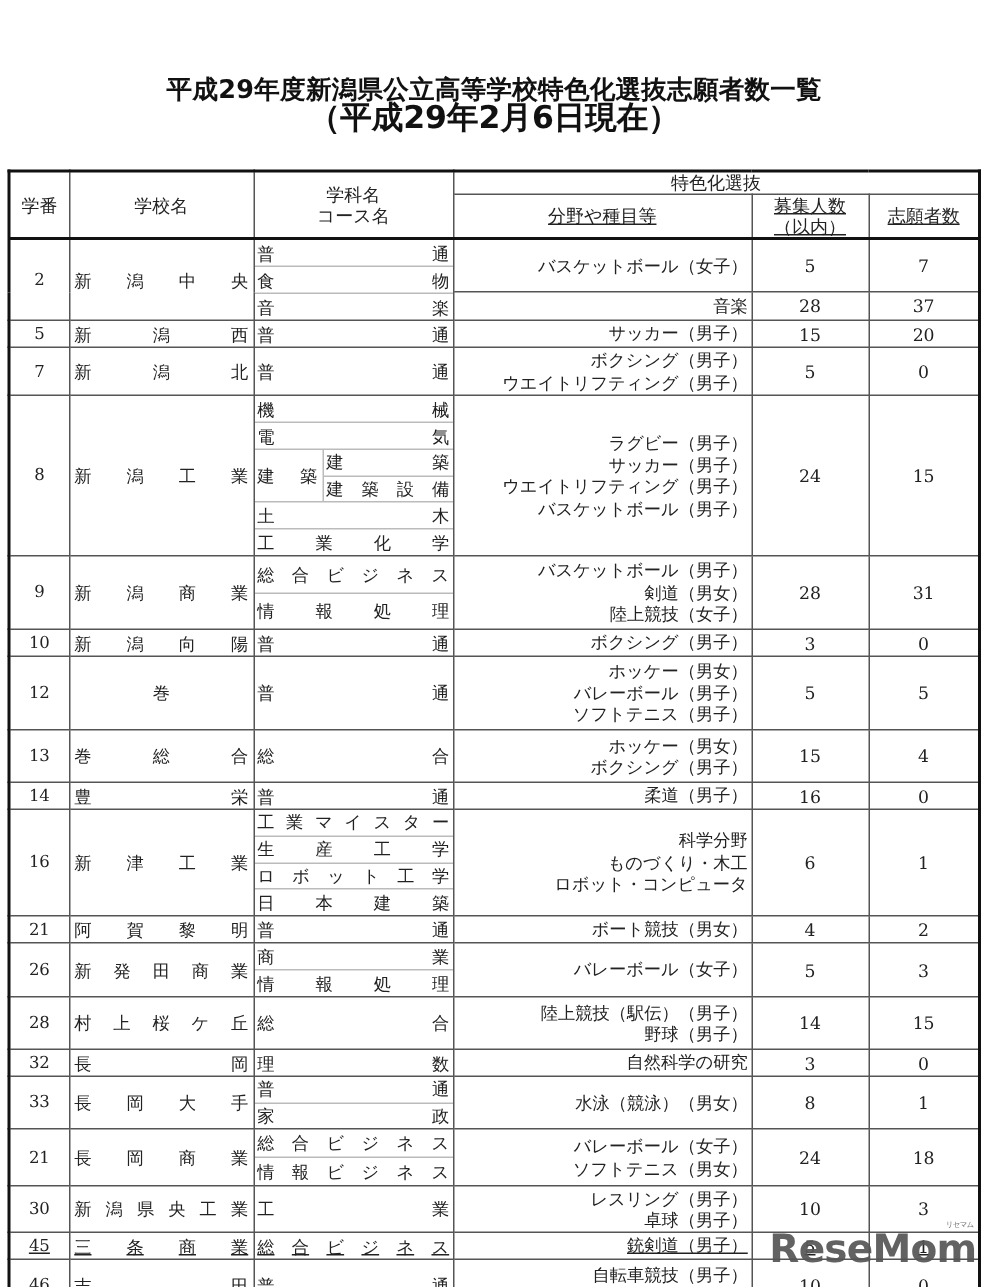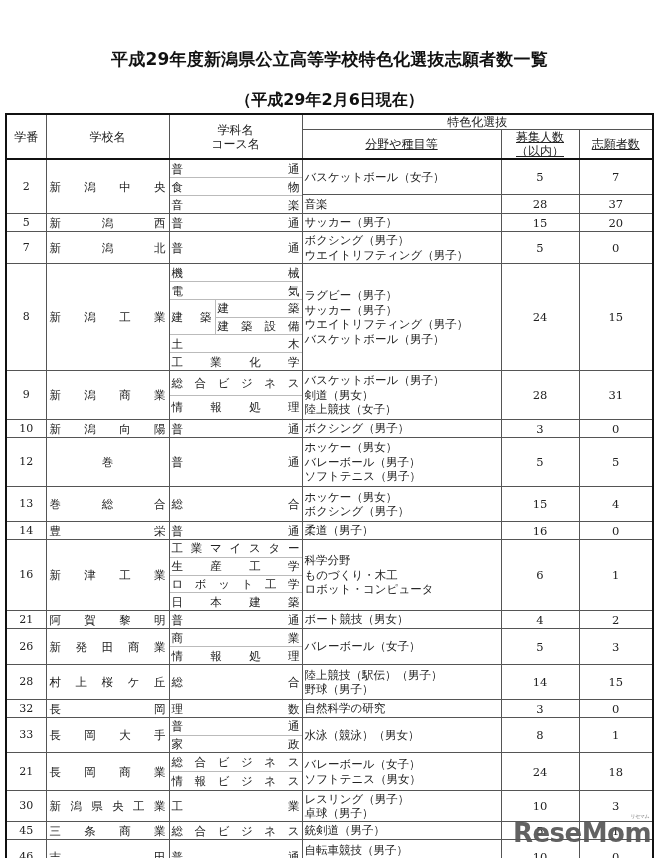--- a/index.html
+++ b/index.html
@@ -1,36 +1,36 @@
 <!DOCTYPE html>
 <html><head>
 <meta charset="utf-8">
 <style>
   html, body { margin:0; padding:0; background:#ffffff; }
   body { width:659px; height:858px; overflow:hidden; position:relative;
          font-family: "DejaVu Serif", "Liberation Serif", serif; color:#222; }
   .title { position:absolute; left:0; width:659px; text-align:center;
            font-family: "DejaVu Sans", "Liberation Sans", sans-serif; font-weight:bold; color:#111; }
   .t1 { top:48px; font-size:17px; letter-spacing:0.2px; }
-  .t2 { top:90px; font-size:16px; }
+  .t2 { top:64px; font-size:21px; }
   table { position:absolute; left:5px; top:113px; border-collapse:collapse;
           border:2.5px solid #111; table-layout:fixed; }
   td, th { border:1px solid #555; padding:0; font-size:11.5px; line-height:14px; vertical-align:middle; }
   th { font-family: "DejaVu Sans", "Liberation Sans", sans-serif; font-weight:normal; font-size:12px; color:#222; }
   thead tr:last-child th { border-bottom:2.5px solid #111;text-decoration:underline; }
   .num { text-align:center; font-size:11.5px; }
   .no  { text-align:center; font-size:11px; }
   .school { padding:0 3px; }
   .school .sp { display:flex; justify-content:space-between; }
   .school .center { text-align:center; }
   .course-cell { padding:0; }
   .clist { display:flex; flex-direction:column; height:100%; }
   .crow { display:flex; justify-content:space-between; padding:0 2px; border-top:1px solid #bbb; flex:1; align-items:center; }
   .crow:first-child { border-top:none; }
-  .field { padding:0 2px; text-align:left; white-space:nowrap; font-size:11.5px; }
+  .field { padding:0 2px; text-align:right; white-space:nowrap; font-size:11.5px; }
   .field div { line-height:14.5px; }
   .wm { position:absolute; right:8px; bottom:10px; font-family:"DejaVu Sans","Liberation Sans",sans-serif;
         font-weight:bold; font-size:26px; color:#555; letter-spacing:-0.5px; opacity:0.92; }
   .wm small { position:absolute; right:2px; top:-5px; font-size:5px; font-weight:normal; color:#666; }
   .sub { display:flex; }
   .sub .lbl { width:40px; display:flex; justify-content:space-between; padding:0 3px 0 2px; align-items:center; border-right:1px solid #bbb; }
   .sub .items { flex:1; display:flex; flex-direction:column; }
 </style>
 </head>
 <body>
@@ -580,21 +580,21 @@
             </div>
           </div>
         </td>
         <td class="field">
           <div>レスリング（男子）</div>
           <div>卓球（男子）</div>
         </td>
         <td class="num">10</td>
         <td class="num">3</td>
       </tr>
-      <tr style="height: 17px;">
+      <tr style="height: 17px; text-decoration: underline;">
         <td class="no" rowspan="1">45</td>
         <td class="school" rowspan="1">
           <div class="sp">
             <span>三</span>
             <span>条</span>
             <span>商</span>
             <span>業</span>
           </div>
         </td>
         <td class="course-cell" rowspan="1" style="height: 17px;">

